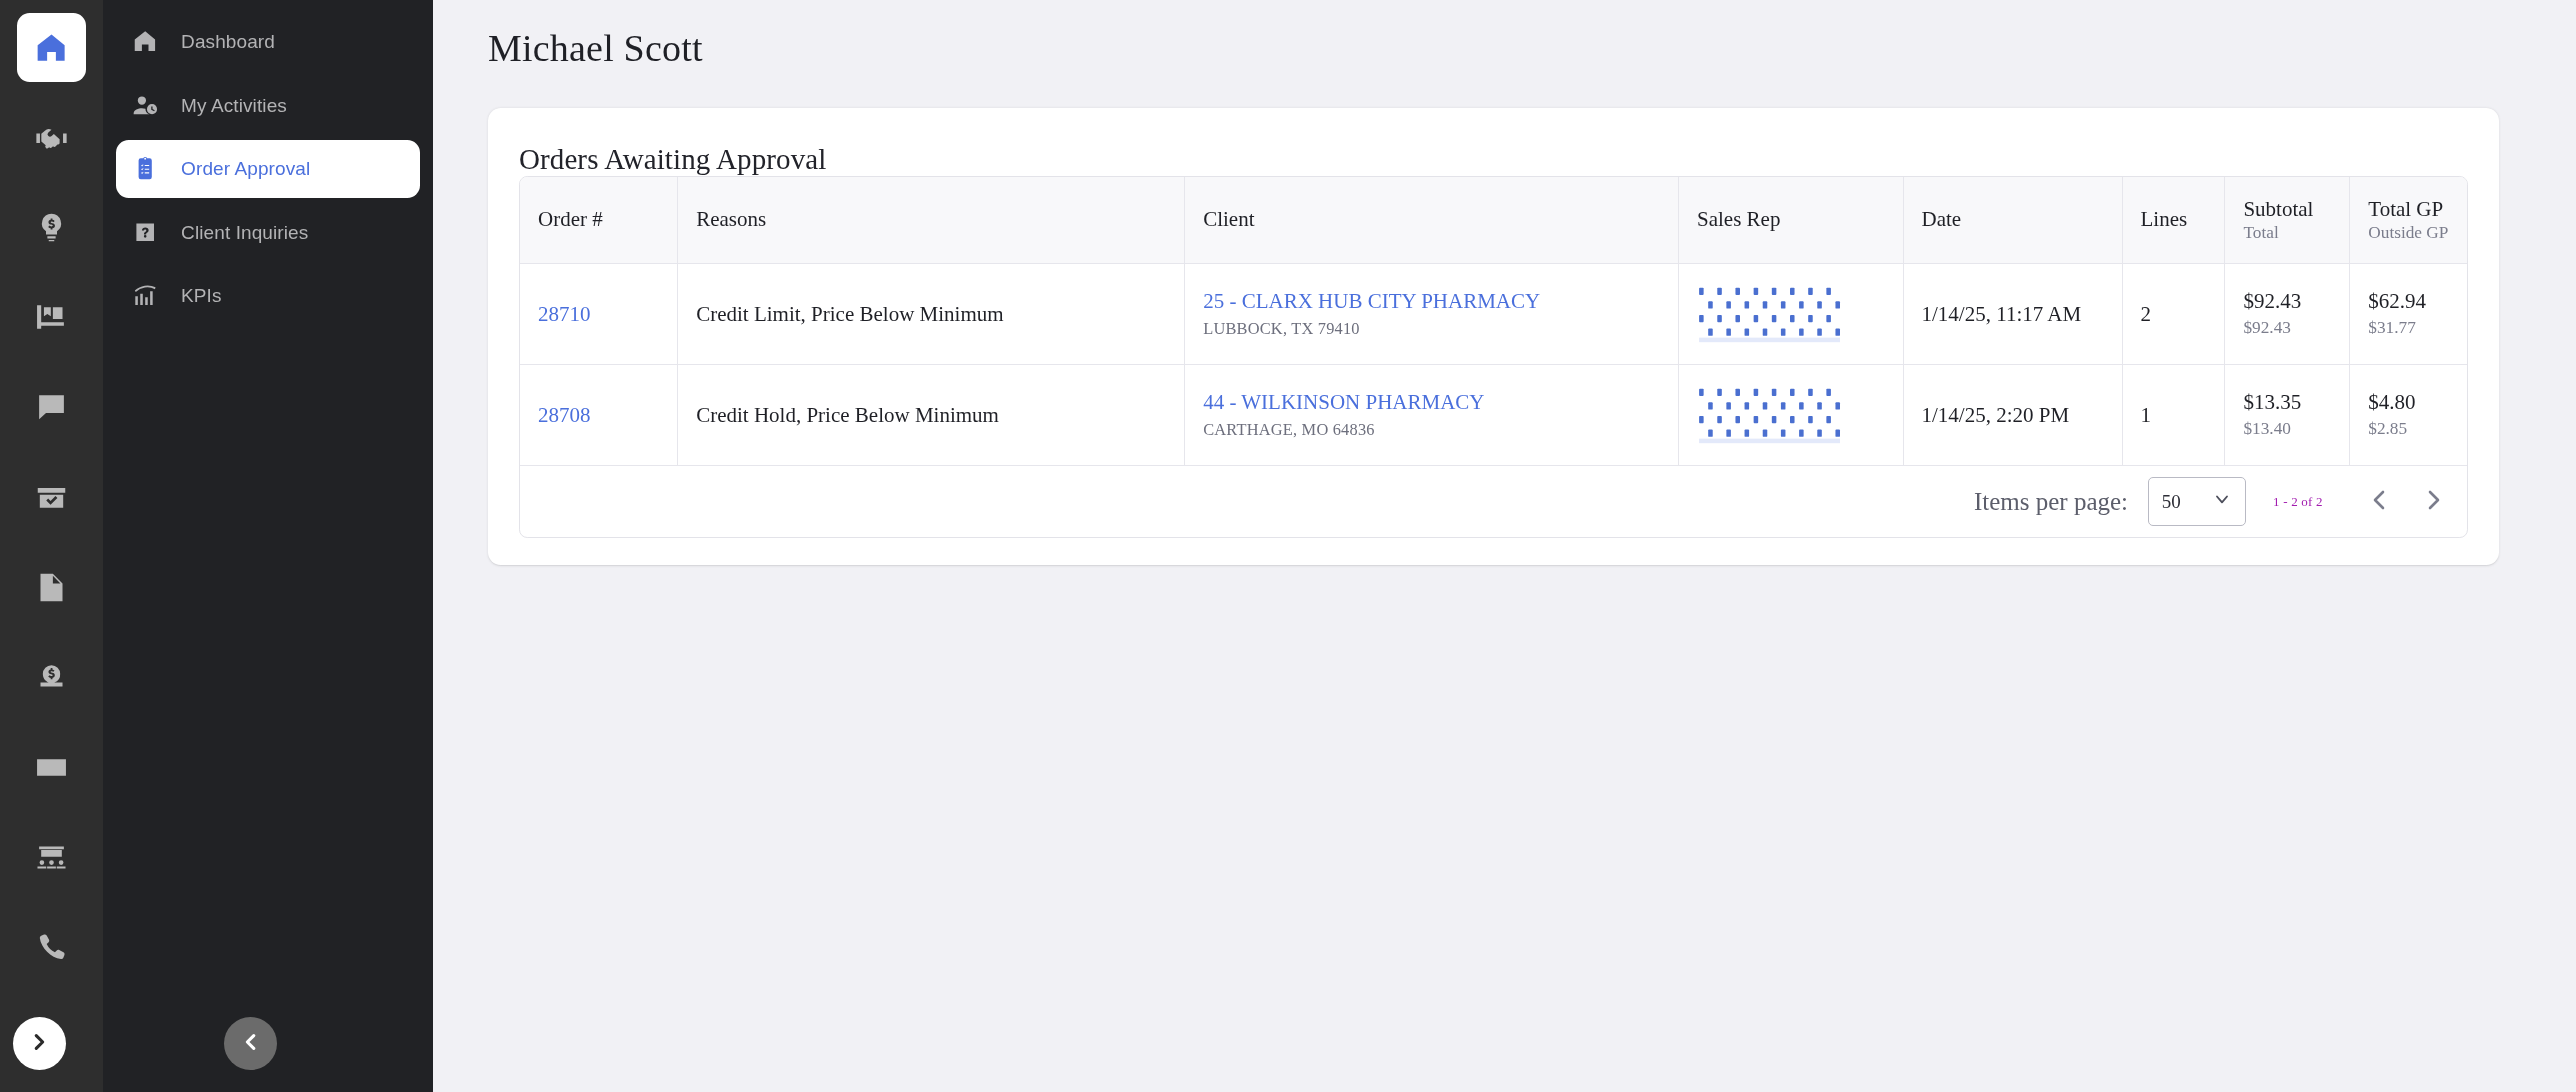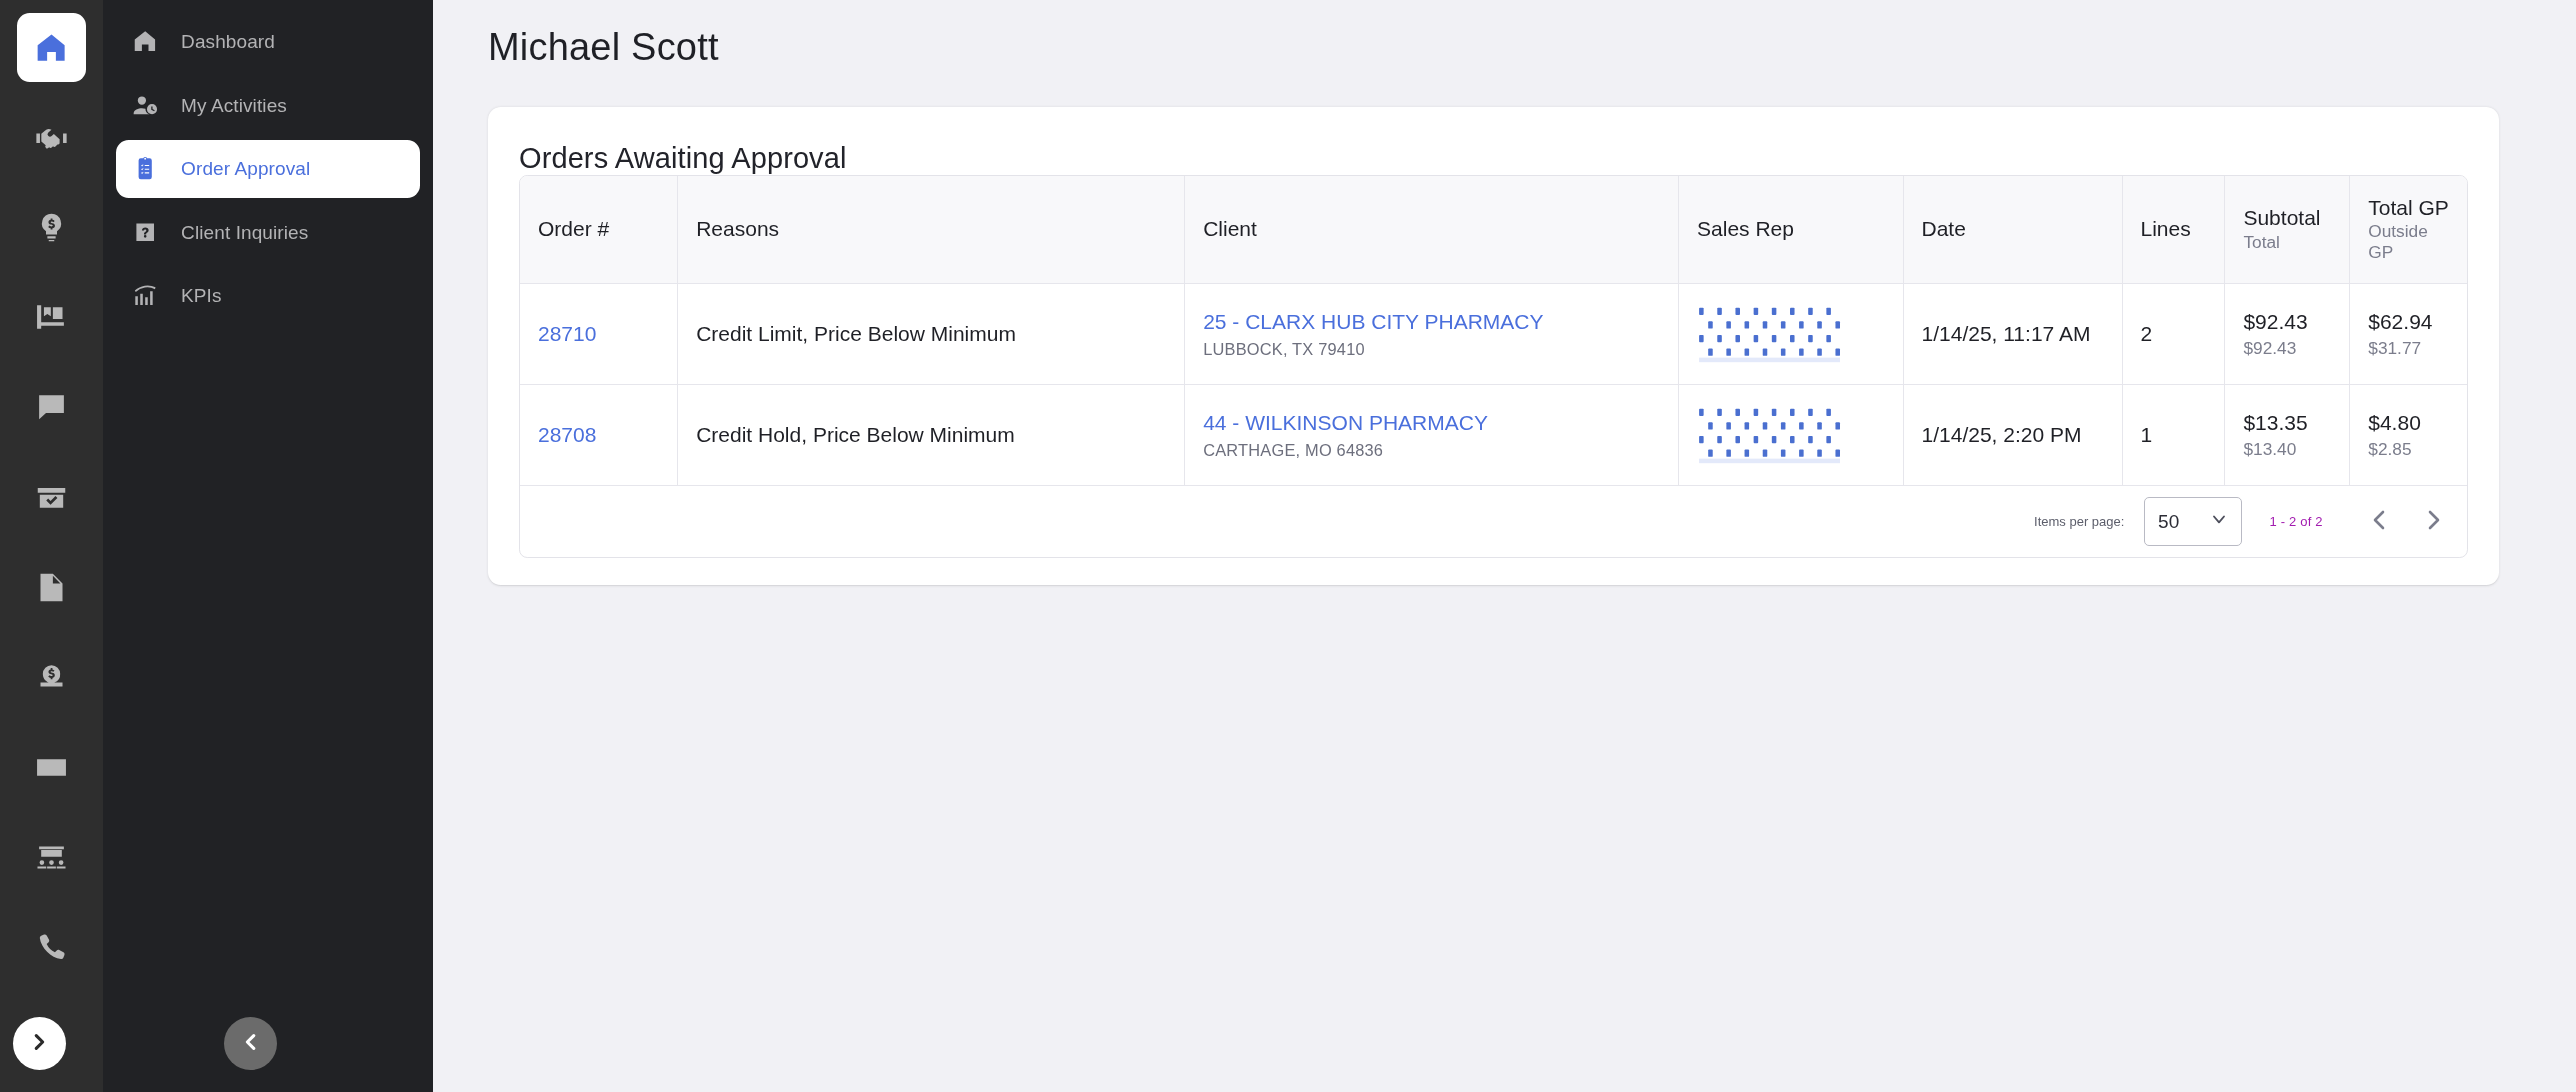--- a/index.html
+++ b/index.html
@@ -66,21 +66,21 @@
 
   .nav-collapse {
     position: absolute; left: 121px; bottom: 22px;
     width: 53px; height: 53px; border-radius: 50%;
     background: #6b6b6b;
     display: flex; align-items: center; justify-content: center;
   }
   .nav-collapse svg { fill: none; stroke: #ffffff; stroke-width: 3.4; stroke-linecap: round; stroke-linejoin: round; }
 
   
-  .main { flex: 1 1 auto; height: 1092px; background: #f1f1f5; padding: 0 77px 0 55px; }
+  .main { flex: 1 1 auto; height: 1092px; background: #f1f1f5; padding: 0 77px 0 55px; font-family: Liberation Serif, serif; }
   .page-title {
     font-size: 38px; font-weight: 400; color: #1f2026;
     padding-top: 25.5px; padding-left: 0; letter-spacing: 0.2px;
   }
 
   .card {
     margin-top: 38px;
     background: #ffffff;
     border-radius: 12.7px;
     box-shadow: 0 0.9px 2.7px rgba(0,0,0,.10), 0 0.9px 0.9px rgba(0,0,0,.04);
@@ -133,21 +133,21 @@
 
   
   .redacted { width: 146px; }
   .redacted svg { display: block; }
 
   
   .paginator {
     display: flex; align-items: center; justify-content: flex-end;
     height: 71px; padding-right: 7.3px; gap: 0;
   }
-  .pg-label { font-size: 13px; color: #5c5e6b; margin-right: 20px; }
+  .pg-label { font-size: 25px; color: #5c5e6b; margin-right: 20px; }
   .pg-select {
     display: flex; align-items: center; justify-content: space-between;
     width: 98px; height: 49px; padding: 0 12.7px;
     border: 0.9px solid #b9bac4; border-radius: 5px;
     font-size: 19px; color: #2c2d36;
   }
   .pg-select svg { fill: none; stroke: #4d4f5c; stroke-width: 2.2; stroke-linecap: round; stroke-linejoin: round; }
   .pg-range { font-size: 13px; color: #a21caf; margin: 0 31px 0 27px; letter-spacing: 0.2px; }
   .pg-arrow {
     width: 53px; height: 53px; border-radius: 50%;

